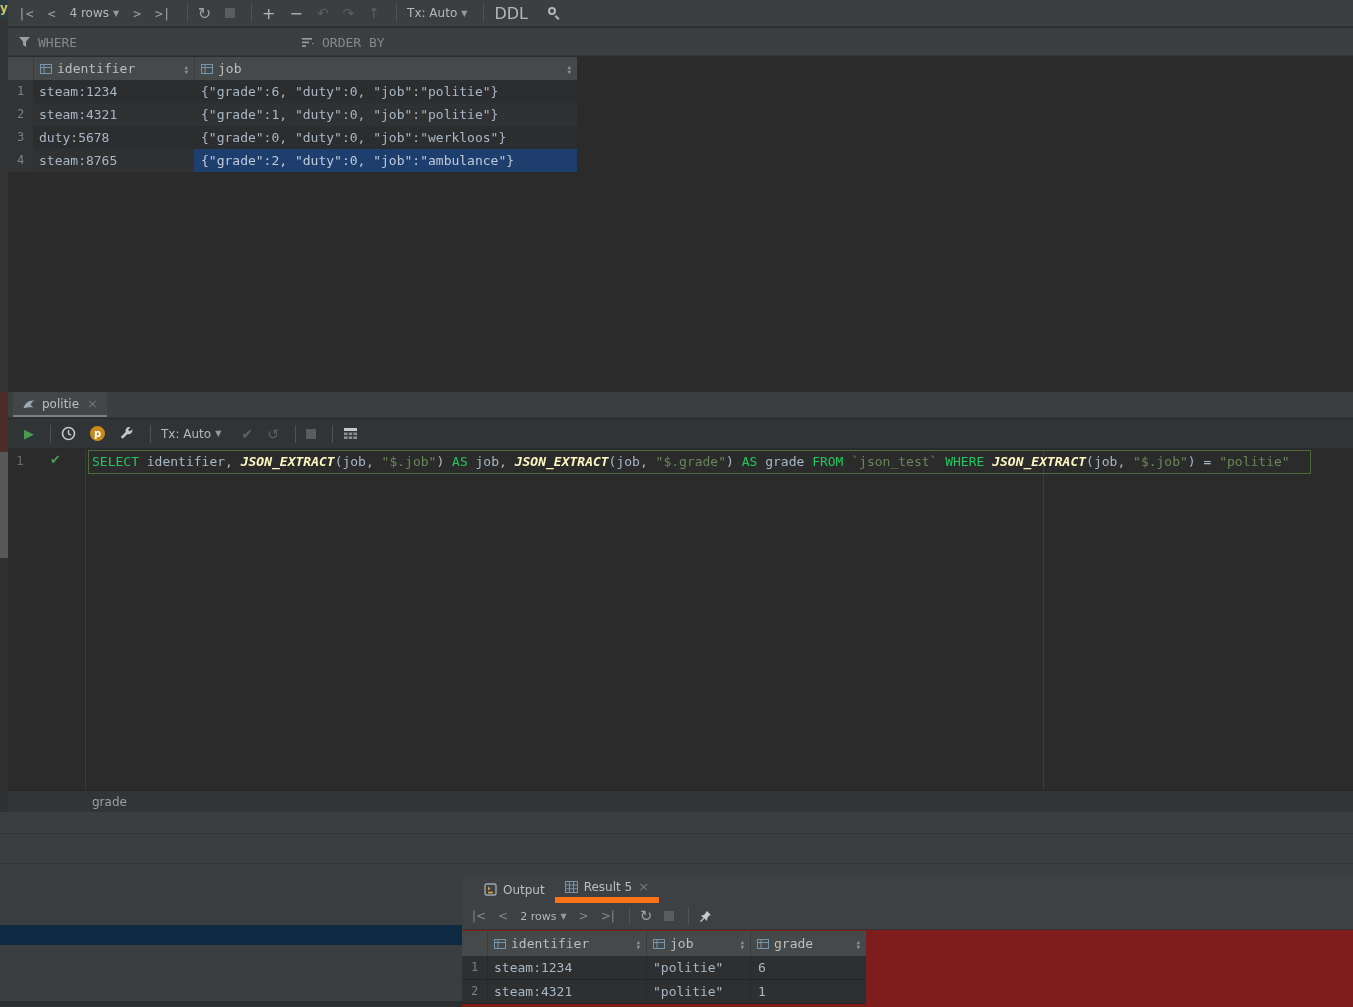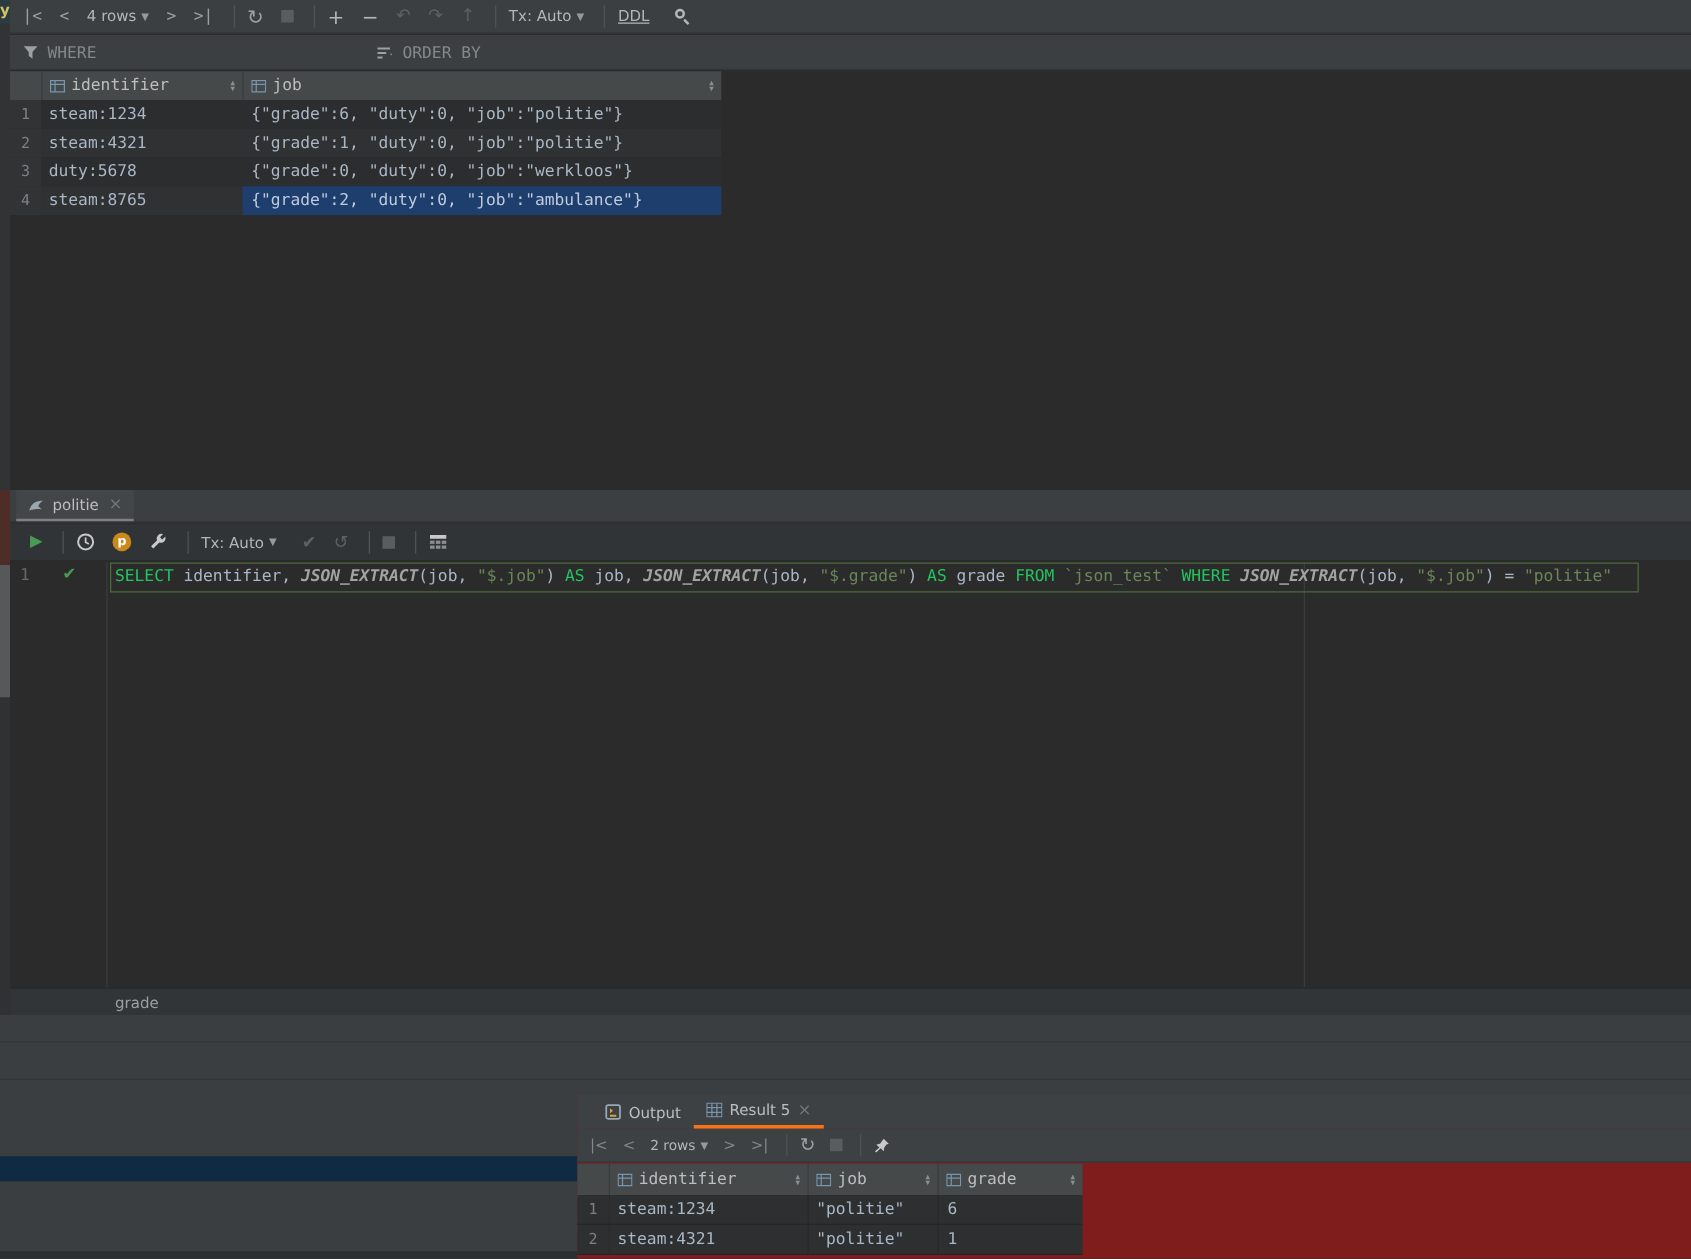--- a/index.html
+++ b/index.html
@@ -76,32 +76,32 @@
   .glyph.dim{ color:#5d6164; }
 
   
   .editor{ position:absolute; top:450px; left:0; right:0; height:340px; background:#2b2b2b; }
   .egutter{ position:absolute; left:0; top:0; bottom:0; width:78px; border-right:1px solid #3a3d3f; }
   .lineno{ position:absolute; left:8px; top:3px; color:#656a6d; font:13px "DejaVu Sans Mono",monospace; }
   .gut-check{ position:absolute; left:42px; top:2px; color:#4a9c54; font-size:13px; }
   .guide{ position:absolute; left:1035px; top:0; bottom:0; width:1px; background:#3a3c3e; }
   .stmt{ position:absolute; left:80px; top:0; width:1223px; height:24px; border:1px solid #4c6b3a; }
   .codeline{ position:absolute; left:3px; top:0; white-space:pre; font:13px "DejaVu Sans Mono",monospace; line-height:22px; }
-  .tok-kw{ color:#22c55e; } .tok-fn{ color:#a3a3a3; font-style:italic; font-weight:bold; }
+  .tok-kw{ color:#22c55e; } .tok-fn{ color:#fef9c3; font-style:italic; font-weight:bold; }
   .tok-str{ color:#6a8759; } .tok-id{ color:#a9b7c6; } .tok-pun{ color:#a9b7c6; }
 
   
   .hintrow{ position:absolute; top:790px; left:0; right:0; height:22px; background:#313537;
             border-top:1px solid #26282a; color:#9da0a3; font-size:12px; display:flex; align-items:center; padding-left:84px;}
 
   
   .rpanel{ position:absolute; left:462px; top:876px; width:891px; height:169px; background:#7f1d1d; z-index:7; }
   .rtabs{ position:absolute; top:0; left:0; right:0; height:27px; background:#3d4144; display:flex; align-items:stretch; padding-left:12px; }
   .rtab{ display:flex; align-items:center; gap:6px; padding:0 10px; color:#bcbfc1; font-size:12px; }
-  .rtab.active{ border-bottom:3px solid #f97316; }
+  .rtab.active{ border-bottom:6px solid #f97316; }
   .rtab .close{ color:#75787a; font-size:13px; }
   .rbar{ position:absolute; top:27px; left:0; right:0; height:27px; background:#3d4144; border-bottom:1px solid #333638;
          display:flex; align-items:center; padding-left:10px; color:#9da0a2; font-size:12px; }
   .rbar .tb{ margin-right:12px; }
   .rtable{ position:absolute; top:55px; left:0; width:404px; font-family:"DejaVu Sans Mono",monospace; }
   .rhead{ display:flex; height:25px; background:#45494a; color:#bcbec0; font-size:13px; }
   .rh-gutter{ width:25px; }
   .rh-col{ display:flex; align-items:center; padding:0 4px 0 6px; border-left:1px solid #393c3e; }
   .rh-col .name{ margin-left:5px; }
   .rw-id{ width:159px; } .rw-job{ width:104px; } .rw-grade{ width:116px; }
@@ -152,21 +152,21 @@
       <span class="tb" style="font-size:16px;color:#b3b6b8;">−</span>
       <span class="tb dim glyph">↶</span>
       <span class="tb dim glyph">↷</span>
       <span class="tb dim glyph">↑</span>
       <span class="vsep"></span>
       <span class="tb">
         <span class="lbl-sm">Tx: Auto</span>
           <span class="chev">▼</span>
       </span>
       <span class="vsep"></span>
-      <span class="tb lbl-sm" style="font-size:12px;text-decoration:underline;">DDL</span>
+      <span class="tb lbl-sm" style="font-size:16px;">DDL</span>
       <span class="tb" style="margin-left:6px;">
         <span class="magnifier">
             <span class="lens"></span>
             <span class="handle"></span>
           </span>
       </span>
     </div>
 
     <div class="frow">
       <div class="fgroup where">

